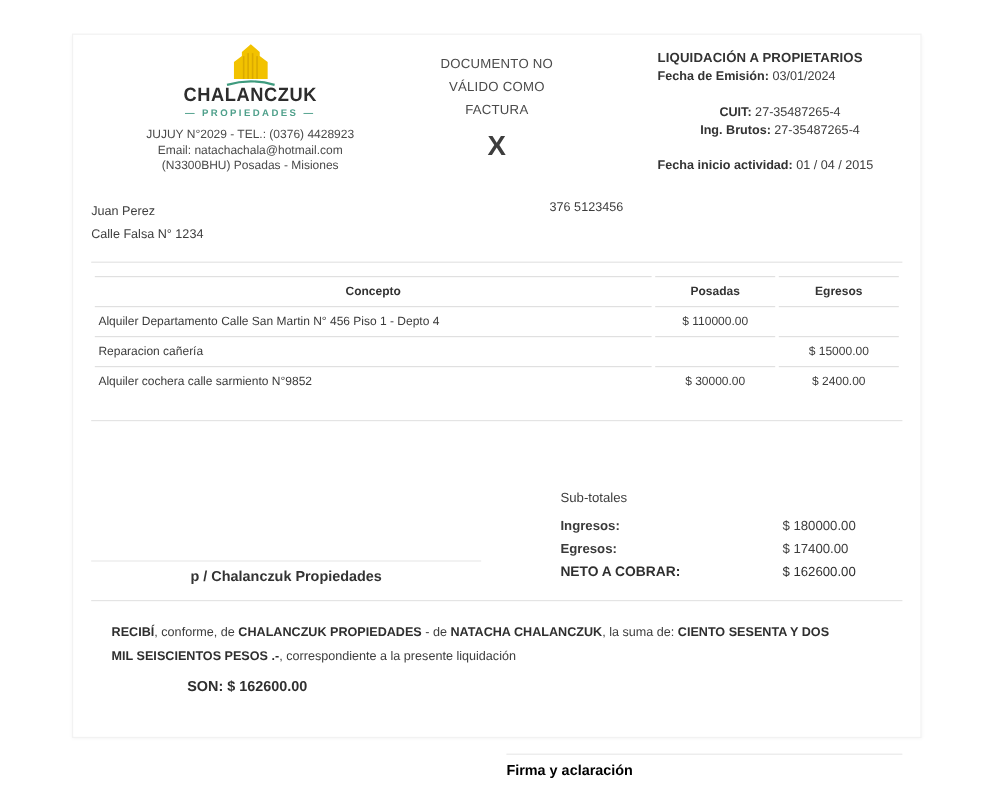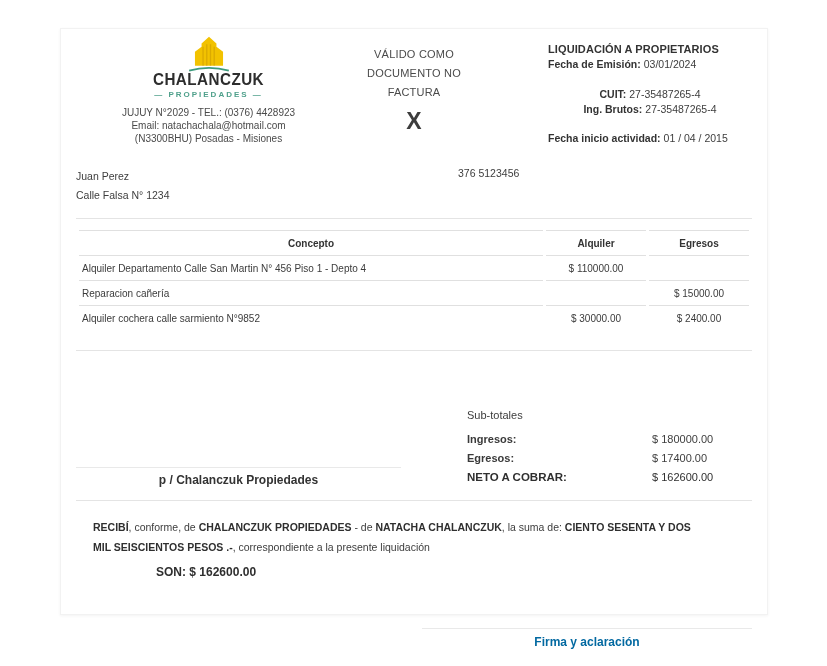--- a/index.html
+++ b/index.html
@@ -61,21 +61,21 @@
   .sub-row.strong .sub-label { font-size:11.5px; }
 
   
   .receipt { margin:16px 0 0 17px; width:600px; font-size:10.5px; line-height:20px; color:#3d3d3d; }
   .receipt b { color:#2f2f2f; }
   .son { margin:8px 0 0 80px; font-size:12px; font-weight:bold; color:#2f2f2f; }
 
   
   .firma { margin-left:auto; margin-top:49px; width:330px; }
   .firma-line { border-top:1px solid #e9e9e9; }
-  .firma-text { text-align:center; font-weight:bold; font-size:12px; color:#0369a1; padding-top:6px; }
+  .firma-text { text-align:left; font-weight:bold; font-size:12px; color:#000000; padding-top:6px; }
 </style>
 </head>
 <body>
 
 <div class="canvas">
   <div class="card">
 
     <div class="header">
 
       <div class="logo-col">
@@ -92,22 +92,22 @@
         <div class="logo-name">CHALANCZUK</div>
         <div class="logo-tagline">— PROPIEDADES —</div>
         <div class="contact">
           <div>JUJUY N°2029 - TEL.: (0376) 4428923</div>
           <div>Email: natachachala@hotmail.com</div>
           <div>(N3300BHU) Posadas - Misiones</div>
         </div>
       </div>
 
       <div class="doc-col">
+        <div>DOCUMENTO NO</div>
         <div>VÁLIDO COMO</div>
-        <div>DOCUMENTO NO</div>
         <div>FACTURA</div>
         <div class="x-mark">X</div>
       </div>
 
       <div class="right-col">
         <div class="r-title">LIQUIDACIÓN A PROPIETARIOS</div>
         <div class="r-emission">
           <b>Fecha de Emisión:</b>
           <span>03/01/2024</span>
         </div>
@@ -135,21 +135,21 @@
       </div>
       <div class="client-phone">376 5123456</div>
     </div>
 
     <hr class="divider">
 
     <table class="concepts">
       <thead>
         <tr>
             <th class="col-concepto">Concepto</th>
-            <th class="col-amount">Alquiler</th>
+            <th class="col-amount">Posadas</th>
             <th class="col-amount">Egresos</th>
           </tr>
       </thead>
       <tbody>
           <tr>
             <td class="cell-concepto">Alquiler Departamento Calle San Martin N° 456 Piso 1 - Depto 4</td>
             <td class="cell-amount">$ 110000.00</td>
             <td class="cell-amount"></td>
           </tr>
           <tr>

